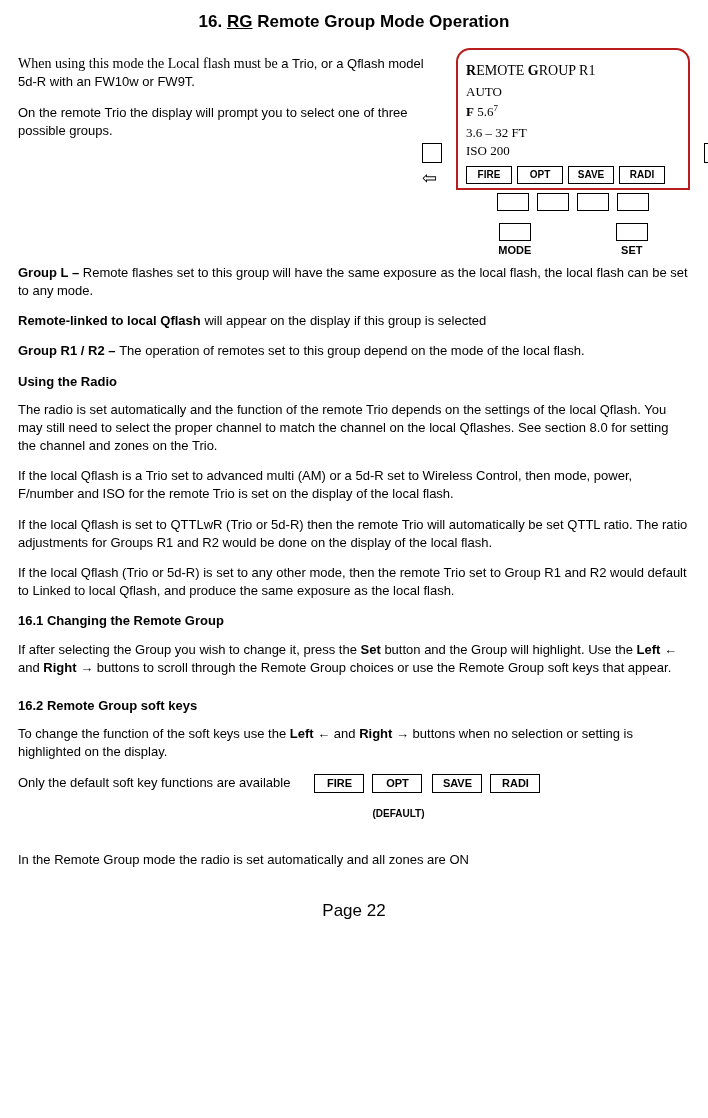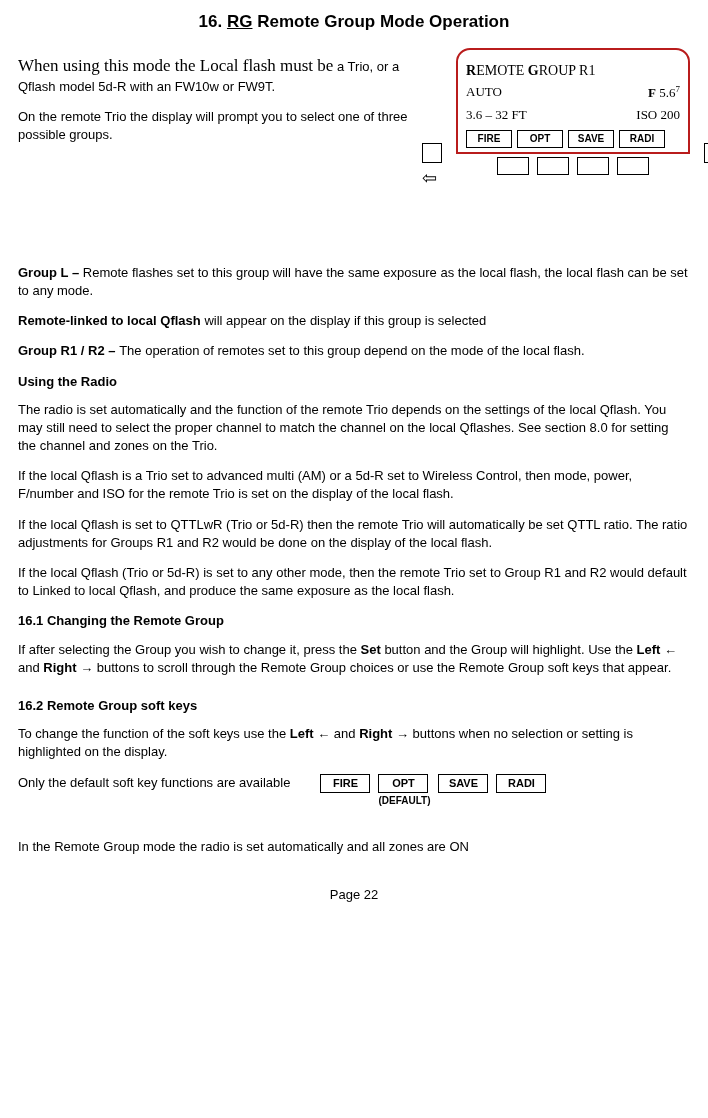--- a/index.html
+++ b/index.html
@@ -20,21 +20,21 @@
   }
   .title .rg {
     text-decoration: underline;
   }
   .topwrap {
     position: relative;
     min-height: 190px;
   }
   .intro-serif {
     font-family: "Times New Roman", serif;
-    font-size: 17px;
+    font-size: 14px;
   }
   .lcol {
     width: 410px;
   }
   .para {
     margin-bottom: 12px;
   }
   .b { font-weight: bold; }
   .device {
     position: absolute;
@@ -51,20 +51,21 @@
     background: #fff;
   }
   .screen-line1 {
     font-size: 14px;
   }
   .screen-line2, .screen-line3 {
     font-size: 13px;
     display: flex;
     justify-content: space-between;
     margin-top: 3px;
+    flex-direction: column;
   }
   .fnum sup { font-size: 9px; }
   .softkeys {
     display: flex;
     gap: 5px;
     margin-top: 6px;
     font-family: Verdana, sans-serif;
     font-size: 10px;
     font-weight: bold;
   }
@@ -116,30 +117,30 @@
     font-size: 11px;
     font-weight: bold;
   }
   .softkeys2 .col { text-align: center; }
   .softkeys2 .sk2 {
     border: 1px solid #000;
     padding: 1px 0;
     width: 48px;
     text-align: center;
   }
-  .softkeys2 .def { font-size: 10px; margin-top: 1px; }
+  .softkeys2 .def { font-size: 10px; margin-top: 14px; }
   .row-flex {
     display: flex;
     align-items: flex-start;
-    gap: 30px;
+    gap: 24px;
   }
   .footer {
     text-align: center;
     margin-top: 30px;
-    font-size: 13px;
+    font-size: 17px;
   }
 </style>
 </head>
 <body>
 
 <div class="title">
   <span>16. </span><span class="rg">RG</span><span>  Remote Group Mode Operation</span>
 </div>
 
 <div class="topwrap">
@@ -174,20 +175,30 @@
         <div class="sk">SAVE</div>
         <div class="sk">RADI</div>
       </div>
     </div>
     <div class="btnrow">
       <div class="btn"></div>
       <div class="btn"></div>
       <div class="btn"></div>
       <div class="btn"></div>
     </div>
+    <div class="row2">
+      <div class="half">
+        <div class="btn"></div>
+        <div class="lbl"><span>MODE</span></div>
+      </div>
+      <div class="half">
+        <div class="btn"></div>
+        <div class="lbl">SET</div>
+      </div>
+    </div>
   </div>
 </div>
 
 <div style="height:20px"></div>
 
 <div class="para">
   <span class="b">Group L – </span><span>Remote flashes set to this group will  have the same exposure as the local flash, the local flash can be set to any mode.</span>
 </div>
 <div class="para">
   <span class="b">Remote-linked to local Qflash</span><span> will appear on the display if this group is selected</span>

